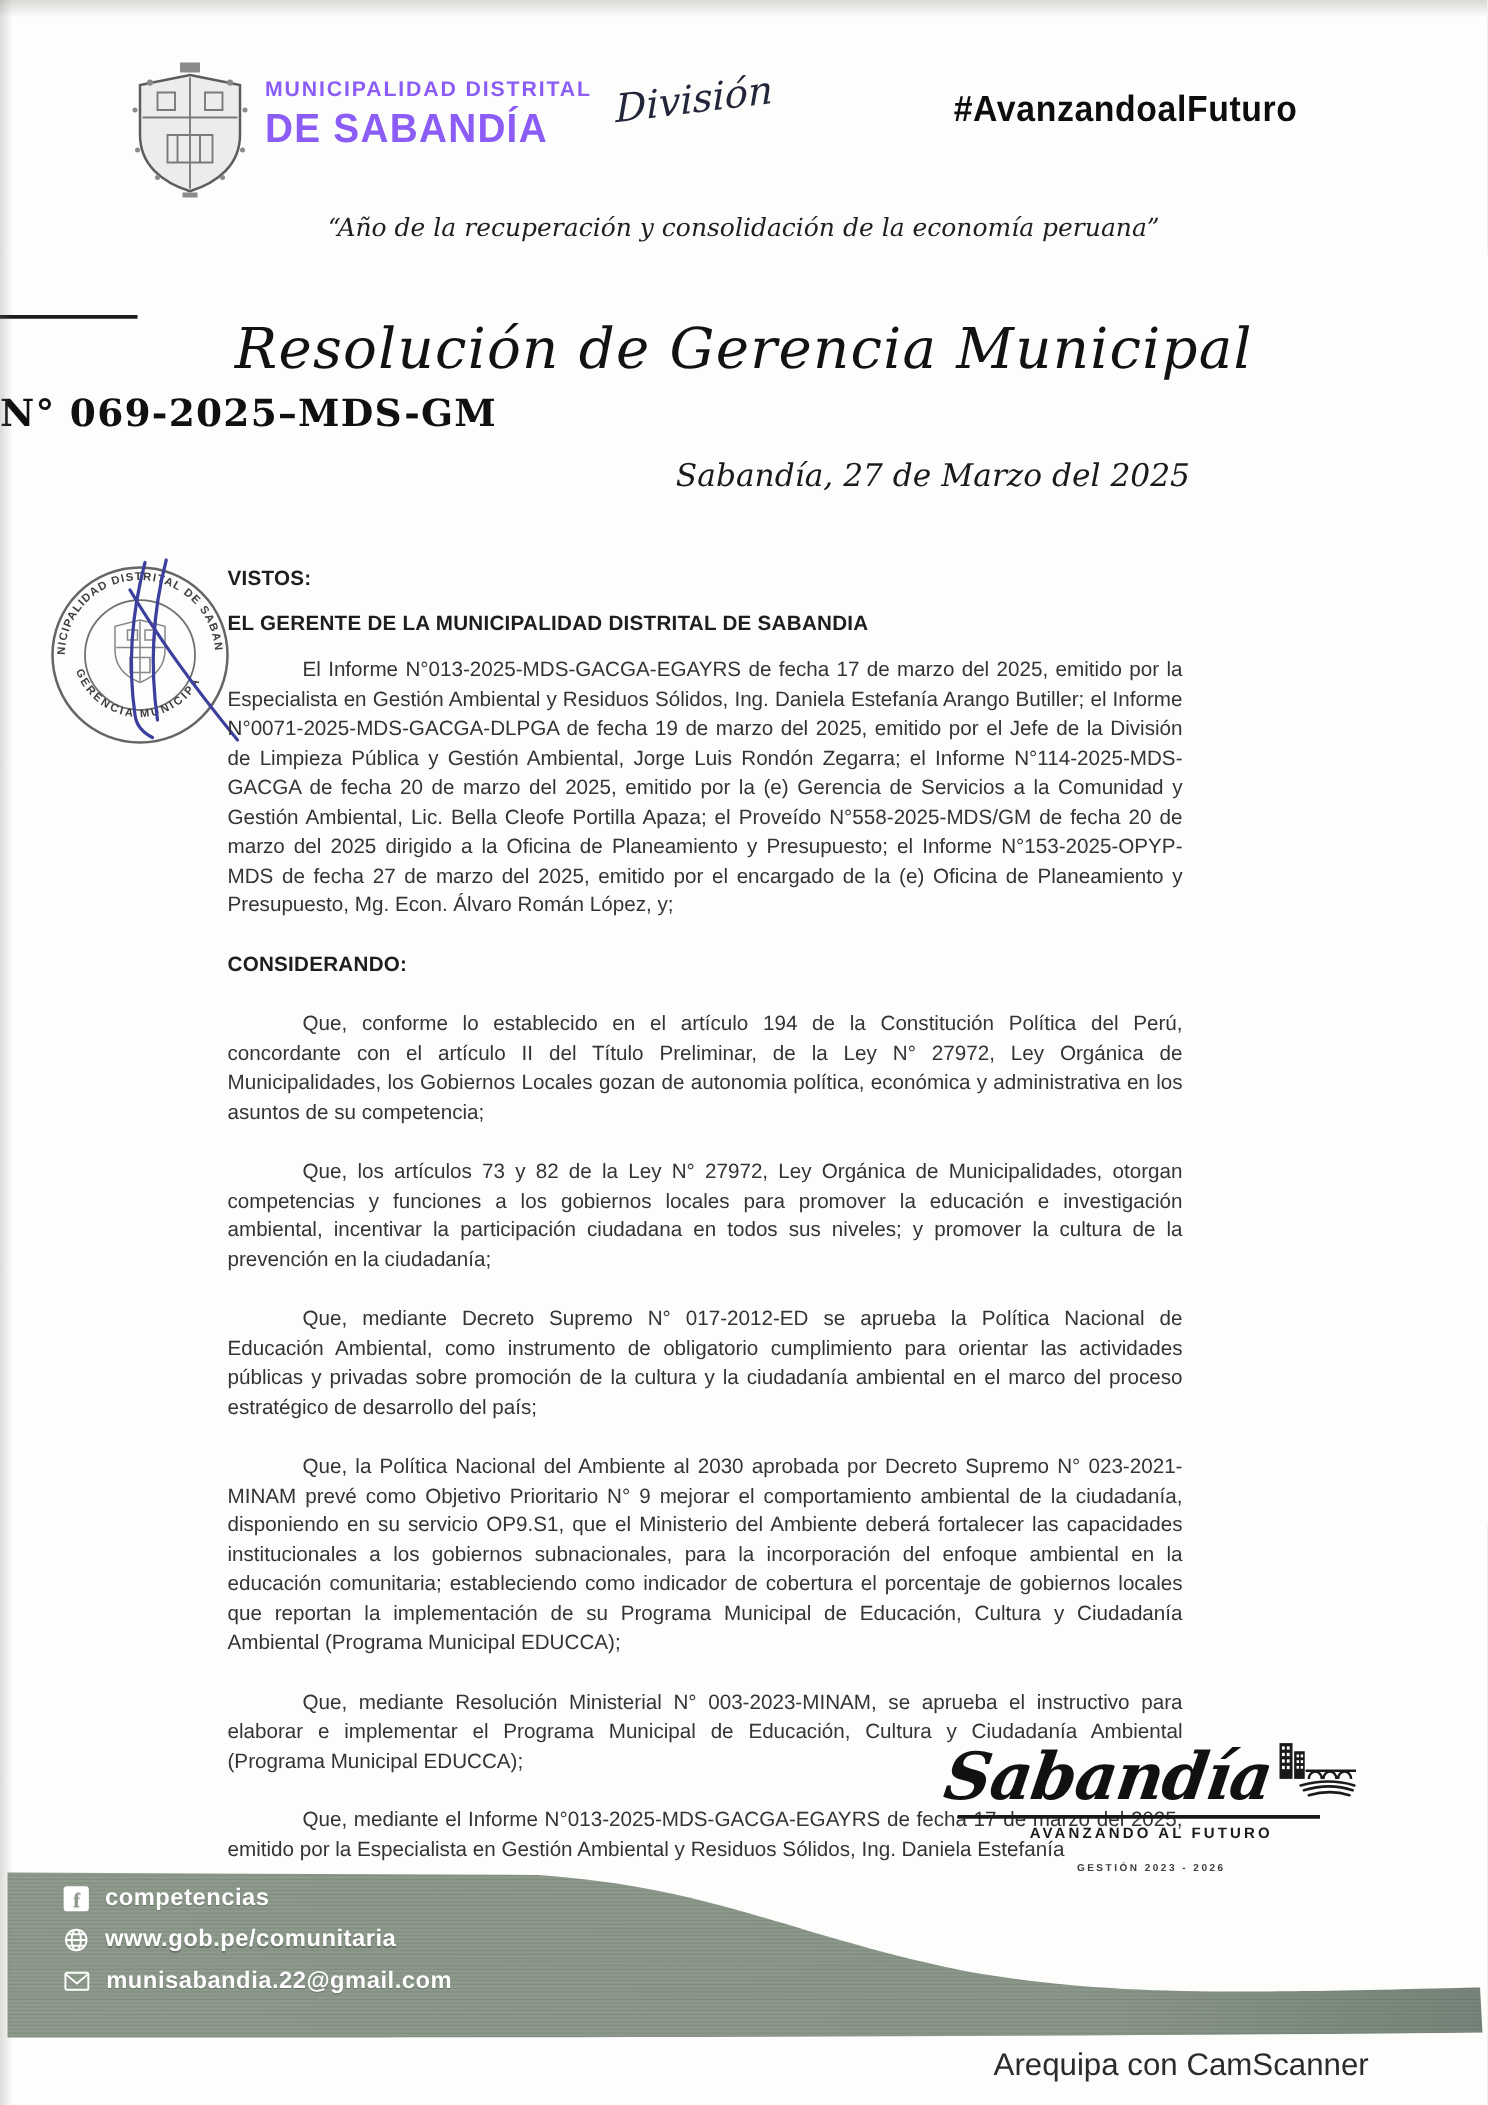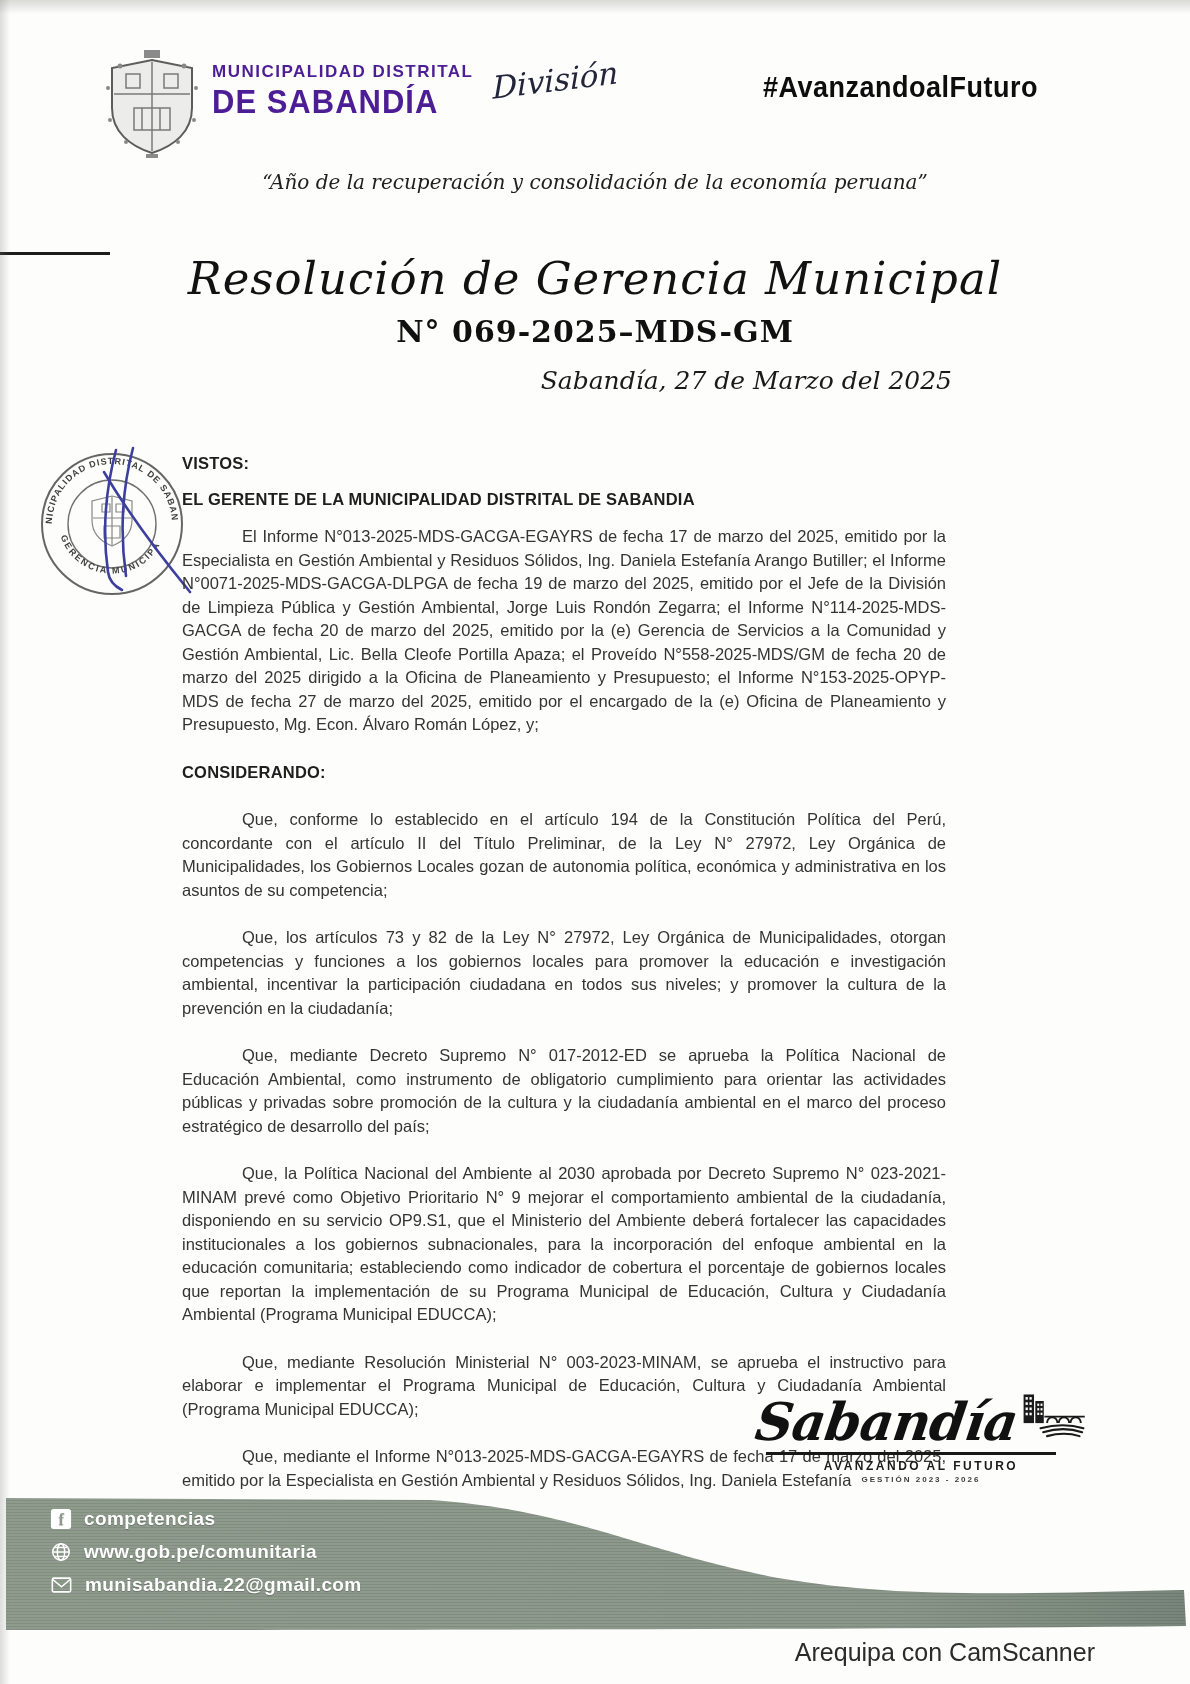--- a/index.html
+++ b/index.html
@@ -10,35 +10,35 @@
     font-family:"Liberation Sans", sans-serif; color:#2e2e2e;
   }
   .page::before{ content:""; position:absolute; left:0; top:0; width:100%; height:14px;
     background:linear-gradient(#d9d9d6, rgba(255,255,255,0)); }
   .page::after{ content:""; position:absolute; left:0; top:0; width:10px; height:100%;
     background:linear-gradient(90deg, rgba(120,120,118,.25), rgba(255,255,255,0)); }
 
   
   .coat { position:absolute; left:96px; top:48px; }
   .scan-line { position:absolute; left:0; top:252px; width:110px; height:3px; background:#1c1c1c; }
-  .orgname { position:absolute; left:212px; top:62px; color:#4c1d95; }
+  .orgname { position:absolute; left:212px; top:62px; color:#8b5cf6; }
   .orgname .l1 { font-size:17px; font-weight:bold; letter-spacing:1.5px; }
   .orgname .l2 { font-size:31px; font-weight:bold; letter-spacing:1px; margin-top:2px; transform:scaleY(1.05); transform-origin:left top; }
   .handnote { position:absolute; left:492px; top:62px; font-family:"DejaVu Serif", serif;
     font-style:italic; font-size:31px; color:#23263b; transform:rotate(-7deg) skewX(-6deg); }
   .hashtag { position:absolute; right:152px; top:72px; font-size:27px; font-weight:800;
     color:#0d0d0d; letter-spacing:.5px; transform:scaleY(1.08); }
   .motto { position:absolute; left:0; top:170px; width:100%; text-align:center;
     font-family:"DejaVu Serif", serif; font-style:italic; font-size:20px; color:#1f1f1f; }
 
   
   .title-main { position:absolute; left:0; top:252px; width:100%; text-align:center;
     font-family:"DejaVu Serif", serif; font-style:italic; font-weight:400;
     font-size:45px; color:#121212; letter-spacing:1px; }
-  .title-num { position:absolute; left:0; top:314px; width:100%; text-align:center;
+  .title-num { position:absolute; left:0; top:314px; width:100%; 
     font-family:"DejaVu Serif", serif; font-weight:bold; font-size:30px; color:#101010; letter-spacing:1px; }
   .dateline { position:absolute; right:238px; top:366px;
     font-family:"DejaVu Serif", serif; font-style:italic; font-size:25px; color:#1a1a1a; }
 
   
   .stamp { position:absolute; left:32px; top:444px; }
 
   
   .doc-body { position:absolute; left:182px; top:452px; width:764px;
     font-size:16.5px; line-height:23.5px; text-align:justify; color:#343434; }
@@ -56,21 +56,21 @@
     text-shadow:0 1px 1px rgba(0,0,0,.25); }
   .frow svg { flex:0 0 auto; }
 
   
   .slogo { position:absolute; left:756px; top:1378px; width:330px; text-align:center; color:#111; }
   .slogo-top { display:flex; align-items:flex-end; justify-content:center; gap:4px; }
   .slogo-word { font-family:"DejaVu Serif", serif; font-style:italic; font-weight:bold;
     font-size:52px; line-height:56px; letter-spacing:-1px; transform:skewX(-8deg); }
   .slogo-rule { height:3px; background:#181818; margin:2px 30px 4px 10px; }
   .slogo-tag { font-size:12px; font-weight:800; letter-spacing:2.5px; color:#1a1a1a; }
-  .slogo-gestion { font-size:8px; font-weight:bold; letter-spacing:2px; color:#3a3a3a; margin-top:2px; }
+  .slogo-gestion { font-size:8px; font-weight:bold; letter-spacing:2px; color:#3a3a3a; margin-top:17px; }
 
   .scanner-credit { position:absolute; right:95px; top:1638px; font-size:25px; color:#2b2b2b; }
 </style>
 </head>
 <body>
 
 <div class="page">
 
   <div class="coat">
     <svg width="112" height="112" viewBox="0 0 112 112">

